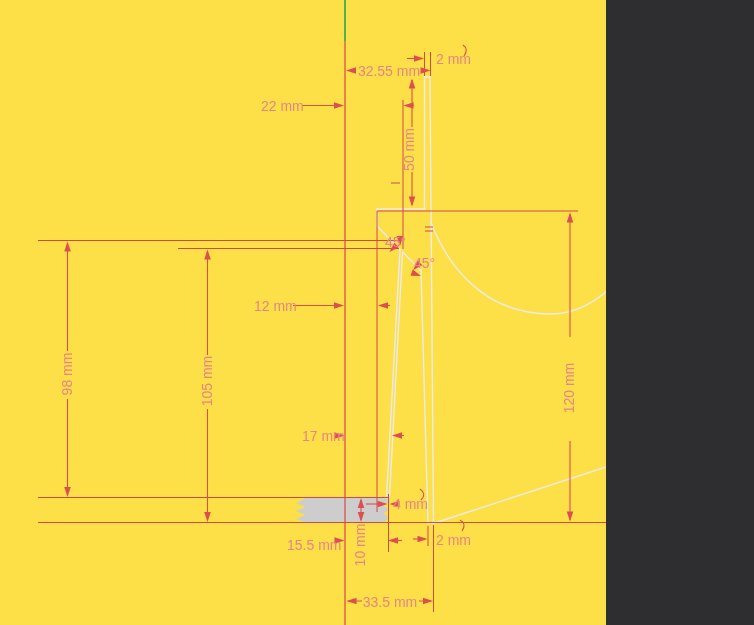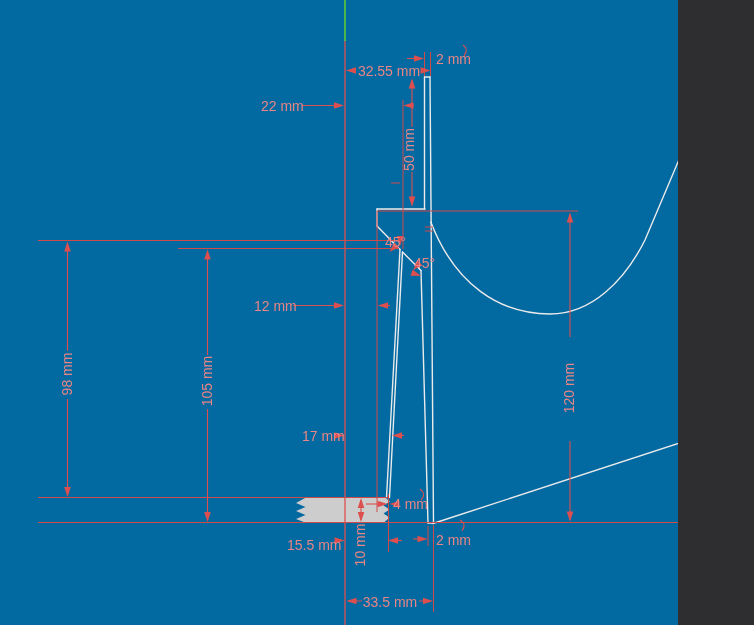--- a/index.html
+++ b/index.html
@@ -1,16 +1,16 @@
 <!DOCTYPE html>
 <html><head>
 <meta charset="utf-8">
 <style>
   html,body{margin:0;padding:0;background:#2e2e30;}
-  #viewport{width:678px;height:625px;background:#0369a1;position:relative;overflow:hidden;}
+  #viewport{width:606px;height:625px;background:#fde047;position:relative;overflow:hidden;}
   svg{display:block;}
   text{font-family:"Liberation Sans",sans-serif;font-size:14px;fill:#e88585;}
   .geo{stroke:#ebebeb;stroke-width:1.4;fill:none;stroke-linecap:round;}
   .dim{stroke:#dd4f4f;stroke-width:1.1;fill:none;}
   .con{stroke:#d04a4a;stroke-width:1;fill:none;}
   .ah{fill:#dd4f4f;}
 </style>
 </head>
 <body>
 

